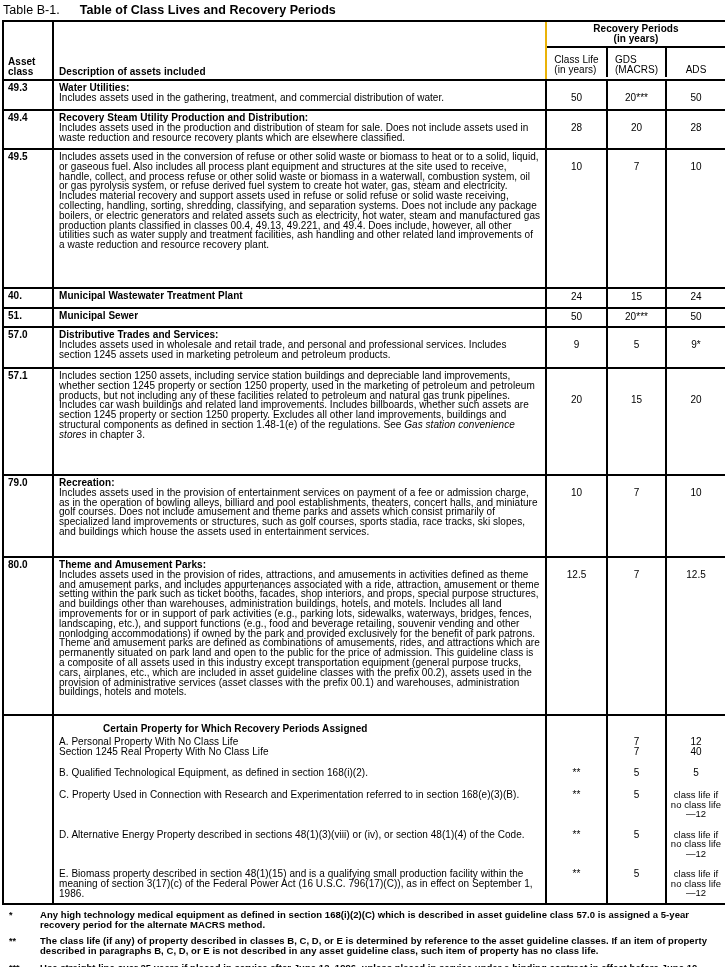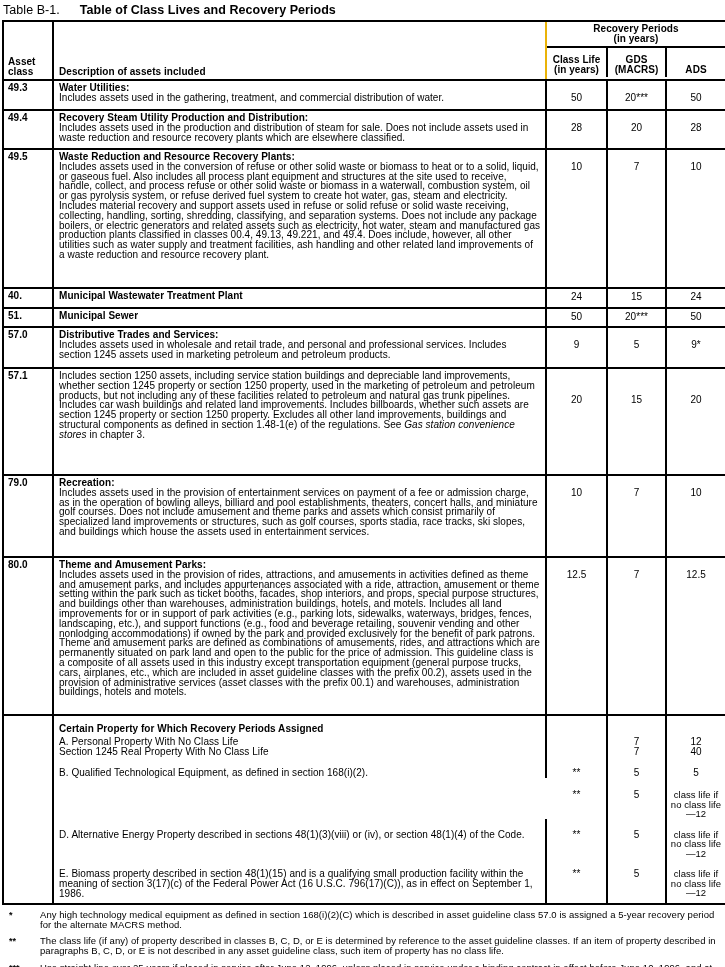--- a/index.html
+++ b/index.html
@@ -16,21 +16,21 @@
   .tbl{width:721px;border:2px solid #000;}
 
   
   .hdr{display:grid;grid-template-columns:50px 1fr 178px;border-bottom:2px solid #000;height:57px;}
   .h-asset{border-right:2px solid #000;display:flex;align-items:flex-end;padding:2px 2px 2px 4px;
     font-weight:bold;white-space:pre-line;}
   .h-desc{border-right:2px solid #eab308;display:flex;align-items:flex-end;padding:2px 2px 2px 5px;font-weight:bold;}
   .rp-top{height:26px;box-sizing:border-box;border-bottom:2px solid #000;display:flex;align-items:center;
     justify-content:center;text-align:center;font-weight:bold;white-space:pre-line;}
   .rp-sub{display:grid;grid-template-columns:61px 59px 58px;height:29px;}
-  .h-sub{border-right:2px solid #000;box-sizing:border-box;font-weight:bold;text-align:center;white-space:pre-line;
+  .h-sub{border-right:2px solid #000;box-sizing:border-box;font-weight:normal;text-align:left;white-space:pre-line;
     display:flex;align-items:flex-end;justify-content:center;padding-bottom:2px;}
   .h-sub:last-child{border-right:0;}
 
   
   .row{display:grid;grid-template-columns:50px 1fr 61px 59px 58px;border-bottom:2px solid #000;}
   .row:last-child{border-bottom:0;}
   .c{box-sizing:border-box;border-right:2px solid #000;}
   .c:last-child{border-right:0;}
   .c.asset{font-weight:bold;padding:2px 1px 0 4px;}
   .c.desc{padding:2px 4px 2px 5px;}
@@ -38,29 +38,29 @@
   .c.val{text-align:center;padding-top:12px;}
   .row.single .c.val{padding-top:3px;}
   .row.two-line-hd .c.val{padding-top:26px;}
 
   
   .cp{display:grid;grid-template-columns:50px 1fr 61px 59px 58px;min-height:186px;}
   .cp .cpa{grid-column:1;grid-row:1 / span 7;border-right:2px solid #000;box-sizing:border-box;}
   .cpd{box-sizing:border-box;border-right:2px solid #000;padding:0 6px 0 5px;}
   .cpv{box-sizing:border-box;border-right:2px solid #000;text-align:center;padding-left:1px;padding-right:1px;}
   .cpv.last{border-right:0;}
-  .pt8{padding-top:8px;}  .pt3{padding-top:3px;}  .pt12{padding-top:12px;}  .pt11{padding-top:11px;}
+  .pt8{padding-top:8px;margin-left:44px;}  .pt3{padding-top:3px;}  .pt12{padding-top:12px;}  .pt11{padding-top:11px;}
   .cp-hd{font-weight:bold;}
   .ads-multi{font-size:9.5px;line-height:9.5px;}
 
   
   .fnotes{margin-top:5px;padding-left:7px;width:712px;}
   .fn{display:grid;grid-template-columns:31px 1fr;margin-bottom:6px;}
   .fn .mark{font-weight:bold;font-size:9px;padding-top:1px;}
-  .fn .txt{font-size:9.5px;line-height:10.3px;letter-spacing:0.05px;}
+  .fn .txt{font-size:9.5px;line-height:10.3px;letter-spacing:0.05px;font-weight:bold;}
 </style>
 </head>
 <body>
 
 <div class="page">
 
   <div class="title"><span class="t-prefix">Table B-1.</span><span class="t-main">Table of Class Lives and Recovery Periods</span></div>
 
   <div class="tbl">
 
@@ -99,21 +99,20 @@
           <div>Includes assets used in the production and distribution of steam for sale. Does not include assets used in waste reduction and resource recovery plants which are elsewhere classified.</div>
         </div>
       <div class="c val">28</div>
       <div class="c val">20</div>
       <div class="c val">28</div>
     </div>
 
     <div class="row" style="min-height:137px">
       <div class="c asset">49.5</div>
       <div class="c desc">
-          <div class="hd">Waste Reduction and Resource Recovery Plants:</div>
           <div>Includes assets used in the conversion of refuse or other solid waste or biomass to heat or to a solid, liquid, or gaseous fuel. Also includes all process plant equipment and structures at the site used to receive, handle, collect, and process refuse or other solid waste or biomass in a waterwall, combustion system, oil or gas pyrolysis system, or refuse derived fuel system to create hot water, gas, steam and electricity. Includes material recovery and support assets used in refuse or solid refuse or solid waste receiving, collecting, handling, sorting, shredding, classifying, and separation systems. Does not include any package boilers, or electric generators and related assets such as electricity, hot water, steam and manufactured gas production plants classified in classes 00.4, 49.13, 49.221, and 49.4. Does include, however, all other utilities such as water supply and treatment facilities, ash handling and other related land improvements of a waste reduction and resource recovery plant.</div>
         </div>
       <div class="c val">10</div>
       <div class="c val">7</div>
       <div class="c val">10</div>
     </div>
 
     <div class="row single" style="min-height:18px">
       <div class="c asset">40.</div>
       <div class="c desc">
@@ -194,20 +193,21 @@
         <div class="cpd" style="grid-row:3;grid-column:2">Section 1245 Real Property With No Class Life</div>
         <div class="cpv" style="grid-row:3;grid-column:3"></div>
         <div class="cpv" style="grid-row:3;grid-column:4">7</div>
         <div class="cpv last" style="grid-row:3;grid-column:5">40</div>
 
         <div class="cpd pt12" style="grid-row:4;grid-column:2">B. Qualified Technological Equipment, as defined in section 168(i)(2).</div>
         <div class="cpv pt12" style="grid-row:4;grid-column:3">**</div>
         <div class="cpv pt12" style="grid-row:4;grid-column:4">5</div>
         <div class="cpv pt12 last" style="grid-row:4;grid-column:5">5</div>
 
+        <div class="cpd pt12" style="grid-row:5;grid-column:2">C. Property Used in Connection with Research and Experimentation referred to in section 168(e)(3)(B).</div>
         <div class="cpv pt12" style="grid-row:5;grid-column:3">**</div>
         <div class="cpv pt12" style="grid-row:5;grid-column:4">5</div>
         <div class="cpv pt12 last ads-multi" style="grid-row:5;grid-column:5">class life if no class life—12</div>
 
         <div class="cpd pt11" style="grid-row:6;grid-column:2">D. Alternative Energy Property described in sections 48(1)(3)(viii) or (iv), or section 48(1)(4) of the Code.</div>
         <div class="cpv pt11" style="grid-row:6;grid-column:3">**</div>
         <div class="cpv pt11" style="grid-row:6;grid-column:4">5</div>
         <div class="cpv pt11 last ads-multi" style="grid-row:6;grid-column:5">class life if no class life—12</div>
 
         <div class="cpd pt11" style="grid-row:7;grid-column:2;padding-bottom:4px">E. Biomass property described in section 48(1)(15) and is a qualifying small production facility within the meaning of section 3(17)(c) of the Federal Power Act (16 U.S.C. 796(17)(C)), as in effect on September 1, 1986.</div>

